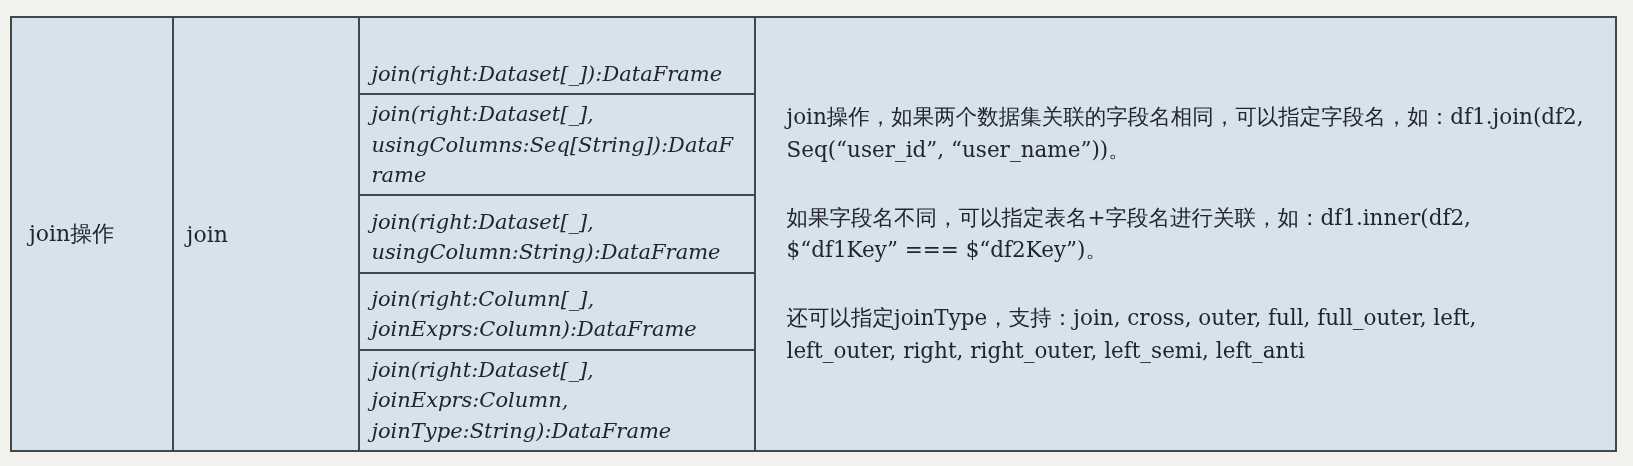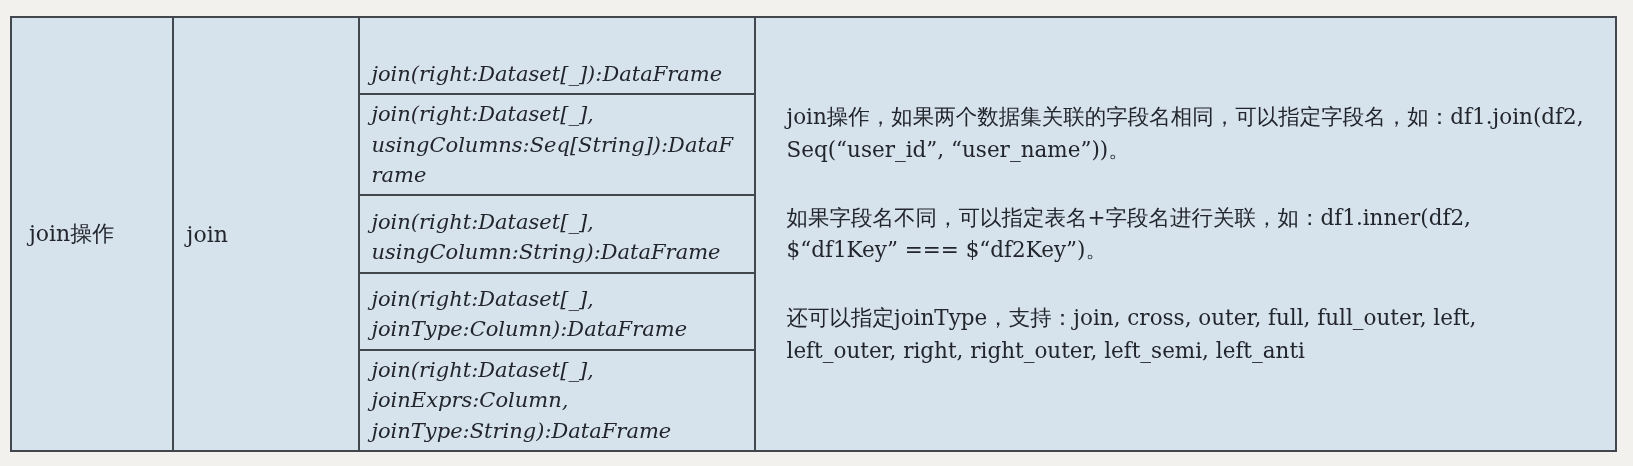--- a/index.html
+++ b/index.html
@@ -97,21 +97,21 @@
     <div class="sig-row">
       <span>join(right:Dataset[_]):DataFrame</span>
     </div>
     <div class="sig-row">
       <span>join(right:Dataset[_], usingColumns:Seq[String]):DataFrame</span>
     </div>
     <div class="sig-row">
       <span>join(right:Dataset[_], usingColumn:String):DataFrame</span>
     </div>
     <div class="sig-row">
-      <span>join(right:Dataset[_], joinType:Column):DataFrame</span>
+      <span>join(right:Column[_], joinExprs:Column):DataFrame</span>
     </div>
     <div class="sig-row">
       <span>join(right:Dataset[_], joinExprs:Column, joinType:String):DataFrame</span>
     </div>
   </div>
 
   <div class="col col-description">
     <p>join操作，如果两个数据集关联的字段名相同，可以指定字段名，如：df1.join(df2, Seq(“user_id”, “user_name”))。</p>
     <p>如果字段名不同，可以指定表名+字段名进行关联，如：df1.inner(df2, $“df1Key” === $“df2Key”)。</p>
     <p>还可以指定joinType，支持：join, cross, outer, full, full_outer, left, left_outer, right, right_outer, left_semi, left_anti</p>

